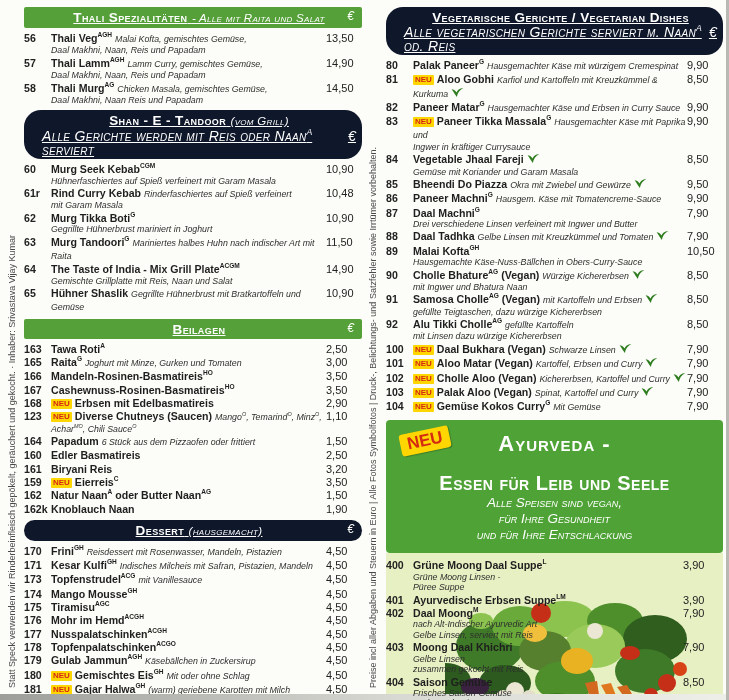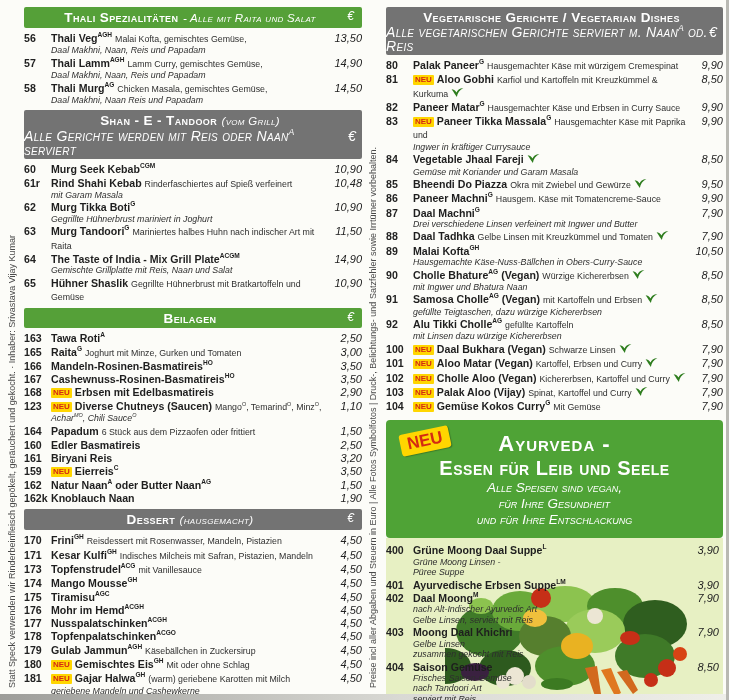--- a/index.html
+++ b/index.html
@@ -22,58 +22,58 @@
   }
   .vtext span{padding-top:6px;}
   .vleft{left:1px;}
   .vmid{left:362px;}
   
   .col{position:absolute;top:7px;}
   .col-left{left:24px;width:338px;}
   .col-right{left:386px;width:337px;}
   
   .sec-header{
-    border-radius:2px;color:#fff;padding:2px 6px 2px 0;margin:0 0 4px 0;
+    border-radius:2px;color:#fff;padding:2px 6px 2px 18px;margin:0 0 4px 0;text-decoration:underline;
   }
   .sec-header.green{background:#55a038;}
-  .sec-header.orange{background:#737373;}
+  .sec-header.orange{background:#0f172a;border-radius:17px;}
   .h1{position:relative;text-align:center;line-height:15px;}
   .h-title{font-weight:bold;font-variant:small-caps;font-size:13.5px;letter-spacing:.4px;}
   .h-sub{font-style:italic;font-variant:small-caps;font-size:11.5px;letter-spacing:.3px;}
   .h-euro{position:absolute;right:2px;top:0;font-style:italic;font-size:12px;}
   .h2{display:flex;justify-content:space-between;font-style:italic;font-variant:small-caps;font-size:14px;line-height:14px;letter-spacing:.3px;}
   .section{margin-bottom:5px;}
   
   .mi{display:flex;align-items:flex-start;font-size:10.6px;line-height:12.3px;margin-bottom:1px;}
   .num{flex:none;width:27px;font-weight:bold;}
   .body{flex:1;min-width:0;}
   .l1{display:block;}
   .name{font-weight:bold;color:#1e1e1e;}
-  .desc{font-size:8.8px;color:#2e2e2e;}
+  .desc{font-style:italic;font-size:8.8px;color:#2e2e2e;}
   .sub{display:block;font-style:italic;font-size:8.8px;color:#2e2e2e;line-height:10.5px;}
-  .price{flex:none;width:36px;text-align:right;font-style:italic;font-size:11px;}
+  .price{flex:none;width:36px;text-align:left;font-size:11px;}
   .neu{
     display:inline-block;background:#ffd600;color:#d42a12;font-weight:bold;
     font-size:8px;line-height:10px;padding:0 2px;border-radius:1px;vertical-align:1px;
   }
   .leaf{display:inline-block;vertical-align:-1px;}
   
   .footnote{font-size:8.6px;color:#3a3a3a;line-height:11px;margin-top:3px;}
   
   .ayur-banner{
     position:relative;background:#4fa336;border-radius:4px;color:#fff;
     text-align:center;padding:12px 6px 10px 6px;margin:7px 0 0 0;
   }
   .ayur-neu{
     position:absolute;left:14px;top:10px;transform:rotate(-12deg);
     background:#ffd600;color:#d42a12;font-weight:bold;font-size:17px;
     padding:1px 7px;border-radius:3px;box-shadow:1px 1px 1px rgba(0,0,0,.25);
   }
   .ayur-t1{font-weight:bold;font-variant:small-caps;font-size:22px;letter-spacing:1px;line-height:24px;}
-  .ayur-t2{font-weight:bold;font-variant:small-caps;font-size:20px;letter-spacing:.5px;line-height:24px;}
+  .ayur-t2{font-weight:bold;font-variant:small-caps;font-size:20px;letter-spacing:.5px;line-height:24px;margin-top:15px;}
   .ayur-sub{font-style:italic;font-variant:small-caps;font-size:13.5px;line-height:16px;}
   
   .ayur-items{
     position:relative;background:#e7f0c3;padding:6px 4px 10px 0;min-height:185px;
   }
   .ayur-items .mi{position:relative;z-index:1;}
   .veggies{position:absolute;right:28px;top:38px;z-index:0;}
 </style>
 </head>
 <body>
@@ -121,27 +121,28 @@
           <div class="h1"><span class="h-main"><span class="h-title">Shan - E - Tandoor</span> <span class="h-sub">(vom Grill)</span></span></div>
           <div class="h2">
             <span>Alle Gerichte werden mit Reis oder Naan<sup>A</sup> serviert</span>
             <span>€</span>
           </div>
         </div>
         <div class="mi">
           <span class="num">60</span>
           <span class="body">
             <span class="l1"><span class="name">Murg Seek Kebab<sup>CGM</sup></span></span>
+            <span class="sub">Hühnerfaschiertes auf Spieß verfeinert mit Garam Masala</span>
           </span>
           <span class="price">10,90</span>
         </div>
         <div class="mi">
           <span class="num">61r</span>
           <span class="body">
-            <span class="l1"><span class="name">Rind Shahi Kebab</span> <span class="desc">Rinderfaschiertes auf Spieß verfeinert</span></span>
+            <span class="l1"><span class="name">Rind Curry Kebab</span> <span class="desc">Rinderfaschiertes auf Spieß verfeinert</span></span>
             <span class="sub">mit Garam Masala</span>
           </span>
           <span class="price">10,48</span>
         </div>
         <div class="mi">
           <span class="num">62</span>
           <span class="body">
             <span class="l1"><span class="name">Murg Tikka Boti<sup>G</sup></span></span>
             <span class="sub">Gegrillte Hühnerbrust mariniert in Joghurt</span>
           </span>
@@ -491,21 +492,21 @@
           <span class="body">
             <span class="l1"><span class="neu">NEU</span> <span class="name">Cholle Aloo (Vegan)</span> <span class="desc">Kichererbsen, Kartoffel und Curry</span> <span class="leaf"><svg width="13" height="11" viewBox="0 0 20 16">
                   <path d="M1 3 C5 9 7 12 9 15 C10 9 13 4 19 1 C13 1.5 9.5 4.5 8.5 8 C6.5 4.5 3.5 3 1 3 Z" fill="#2e7d1e"></path>
                 </svg></span></span>
           </span>
           <span class="price">7,90</span>
         </div>
         <div class="mi">
           <span class="num">103</span>
           <span class="body">
-            <span class="l1"><span class="neu">NEU</span> <span class="name">Palak Aloo (Vijay)</span> <span class="desc">Spinat, Kartoffel und Curry</span> <span class="leaf"><svg width="13" height="11" viewBox="0 0 20 16">
+            <span class="l1"><span class="neu">NEU</span> <span class="name">Palak Aloo (Vegan)</span> <span class="desc">Spinat, Kartoffel und Curry</span> <span class="leaf"><svg width="13" height="11" viewBox="0 0 20 16">
                   <path d="M1 3 C5 9 7 12 9 15 C10 9 13 4 19 1 C13 1.5 9.5 4.5 8.5 8 C6.5 4.5 3.5 3 1 3 Z" fill="#2e7d1e"></path>
                 </svg></span></span>
           </span>
           <span class="price">7,90</span>
         </div>
         <div class="mi">
           <span class="num">104</span>
           <span class="body">
             <span class="l1"><span class="neu">NEU</span> <span class="name">Gemüse Kokos Curry<sup>G</sup></span> <span class="desc">Mit Gemüse</span></span>
           </span>

